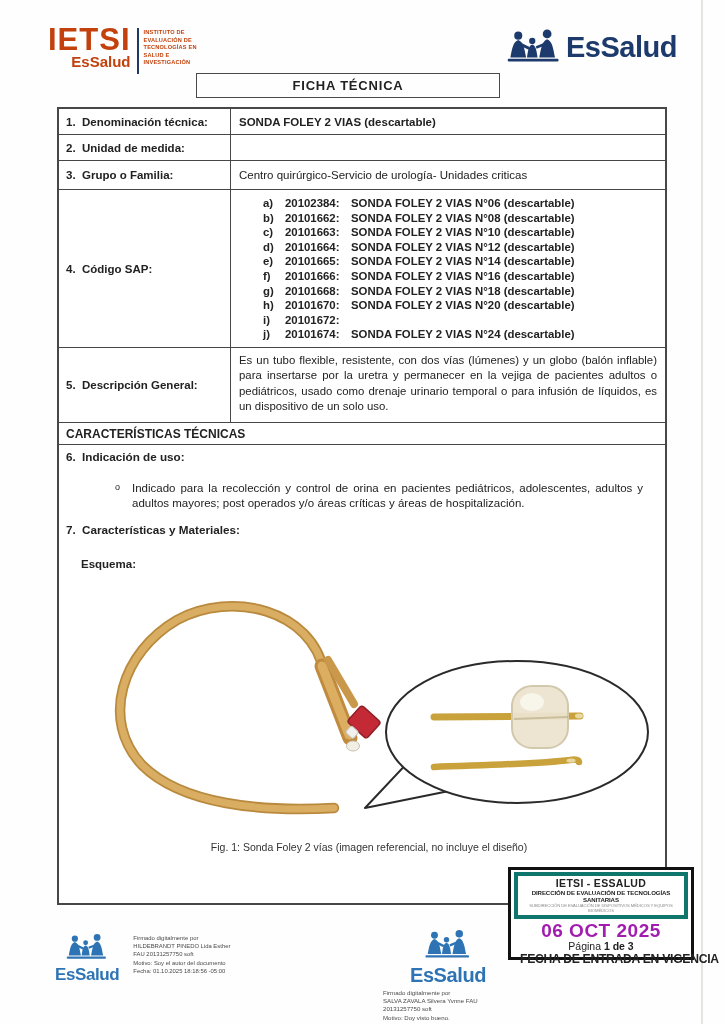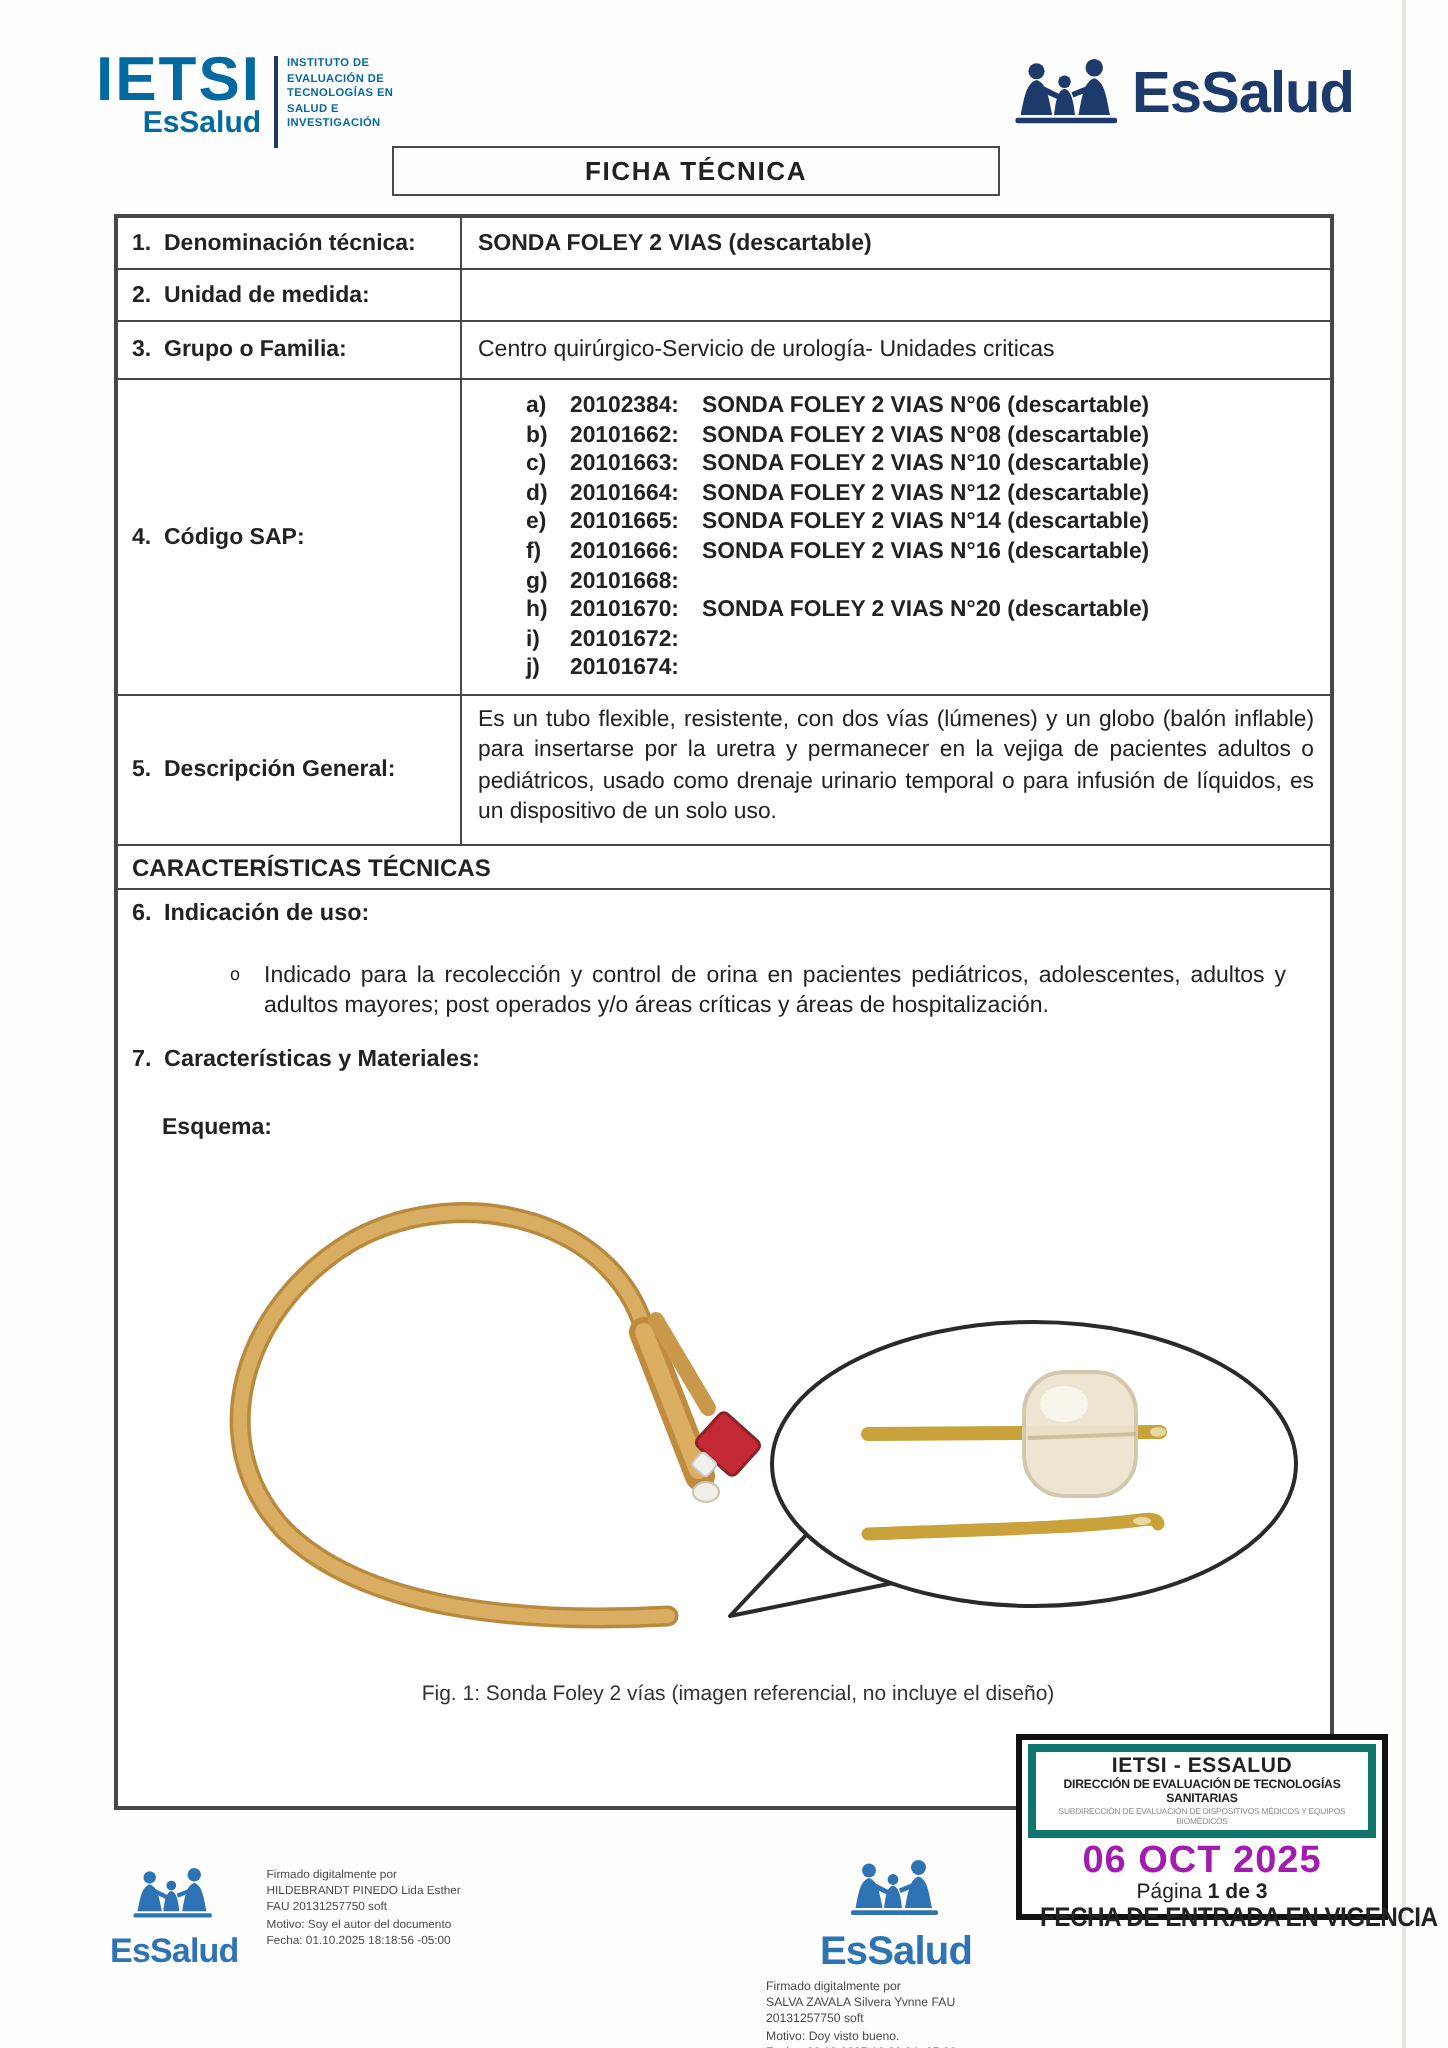--- a/index.html
+++ b/index.html
@@ -2,21 +2,21 @@
 <html><head>
 <meta charset="utf-8">
 <style>
   * { margin:0; padding:0; box-sizing:border-box; }
   html,body { width:724px; height:1024px; }
   body { font-family:"Liberation Sans", sans-serif; background:#ffffff; color:#222; position:relative; overflow:hidden; }
   .page { position:absolute; inset:0; background:#fefefe; }
   .scan-edge { position:absolute; left:701px; top:0; width:2px; height:1024px; background:#e4e4e0; }
 
   
-  .ietsi-logo { position:absolute; left:48px; top:26px; display:flex; align-items:flex-start; color:#0369a1; }
+  .ietsi-logo { position:absolute; left:48px; top:26px; display:flex; align-items:flex-start; color:#c2410c; }
   .ietsi-left { text-align:right; }
   .ietsi-title { font-size:31px; font-weight:bold; letter-spacing:1px; line-height:28px; }
   .ietsi-sub { font-size:15px; font-weight:bold; line-height:16px; margin-top:0; }
   .ietsi-divider { width:2px; background:#203864; height:46px; margin:2px 5px 0 6px; }
   .ietsi-tagline { margin-top:3px; font-size:5.6px; font-weight:bold; line-height:7.6px; letter-spacing:.2px; }
 
   .essalud-top { position:absolute; left:506px; top:28px; display:flex; align-items:center; color:#1c3a6b; }
   .essalud-top .wordmark { font-size:29px; font-weight:bold; letter-spacing:-.5px; margin-left:4px; }
   .family-icon { color:#1c3a6b; }
 
@@ -176,33 +176,35 @@
               <span>SONDA FOLEY 2 VIAS N°14 (descartable)</span>
             </div>
           <div class="sap-item">
               <span class="sap-letter">f)</span>
               <span class="sap-code">20101666:</span>
               <span>SONDA FOLEY 2 VIAS N°16 (descartable)</span>
             </div>
           <div class="sap-item">
               <span class="sap-letter">g)</span>
               <span class="sap-code">20101668:</span>
+              <span>SONDA FOLEY 2 VIAS N°18 (descartable)</span>
             </div>
           <div class="sap-item">
               <span class="sap-letter">h)</span>
               <span class="sap-code">20101670:</span>
               <span>SONDA FOLEY 2 VIAS N°20 (descartable)</span>
             </div>
           <div class="sap-item">
               <span class="sap-letter">i)</span>
               <span class="sap-code">20101672:</span>
             </div>
           <div class="sap-item">
               <span class="sap-letter">j)</span>
               <span class="sap-code">20101674:</span>
+              <span>SONDA FOLEY 2 VIAS N°24 (descartable)</span>
             </div>
         </div>
       </div>
     </div>
 
     <div class="trow r5">
       <div class="tlabel">
         <span class="num">5.</span>
         <span>Descripción General:</span>
       </div>

